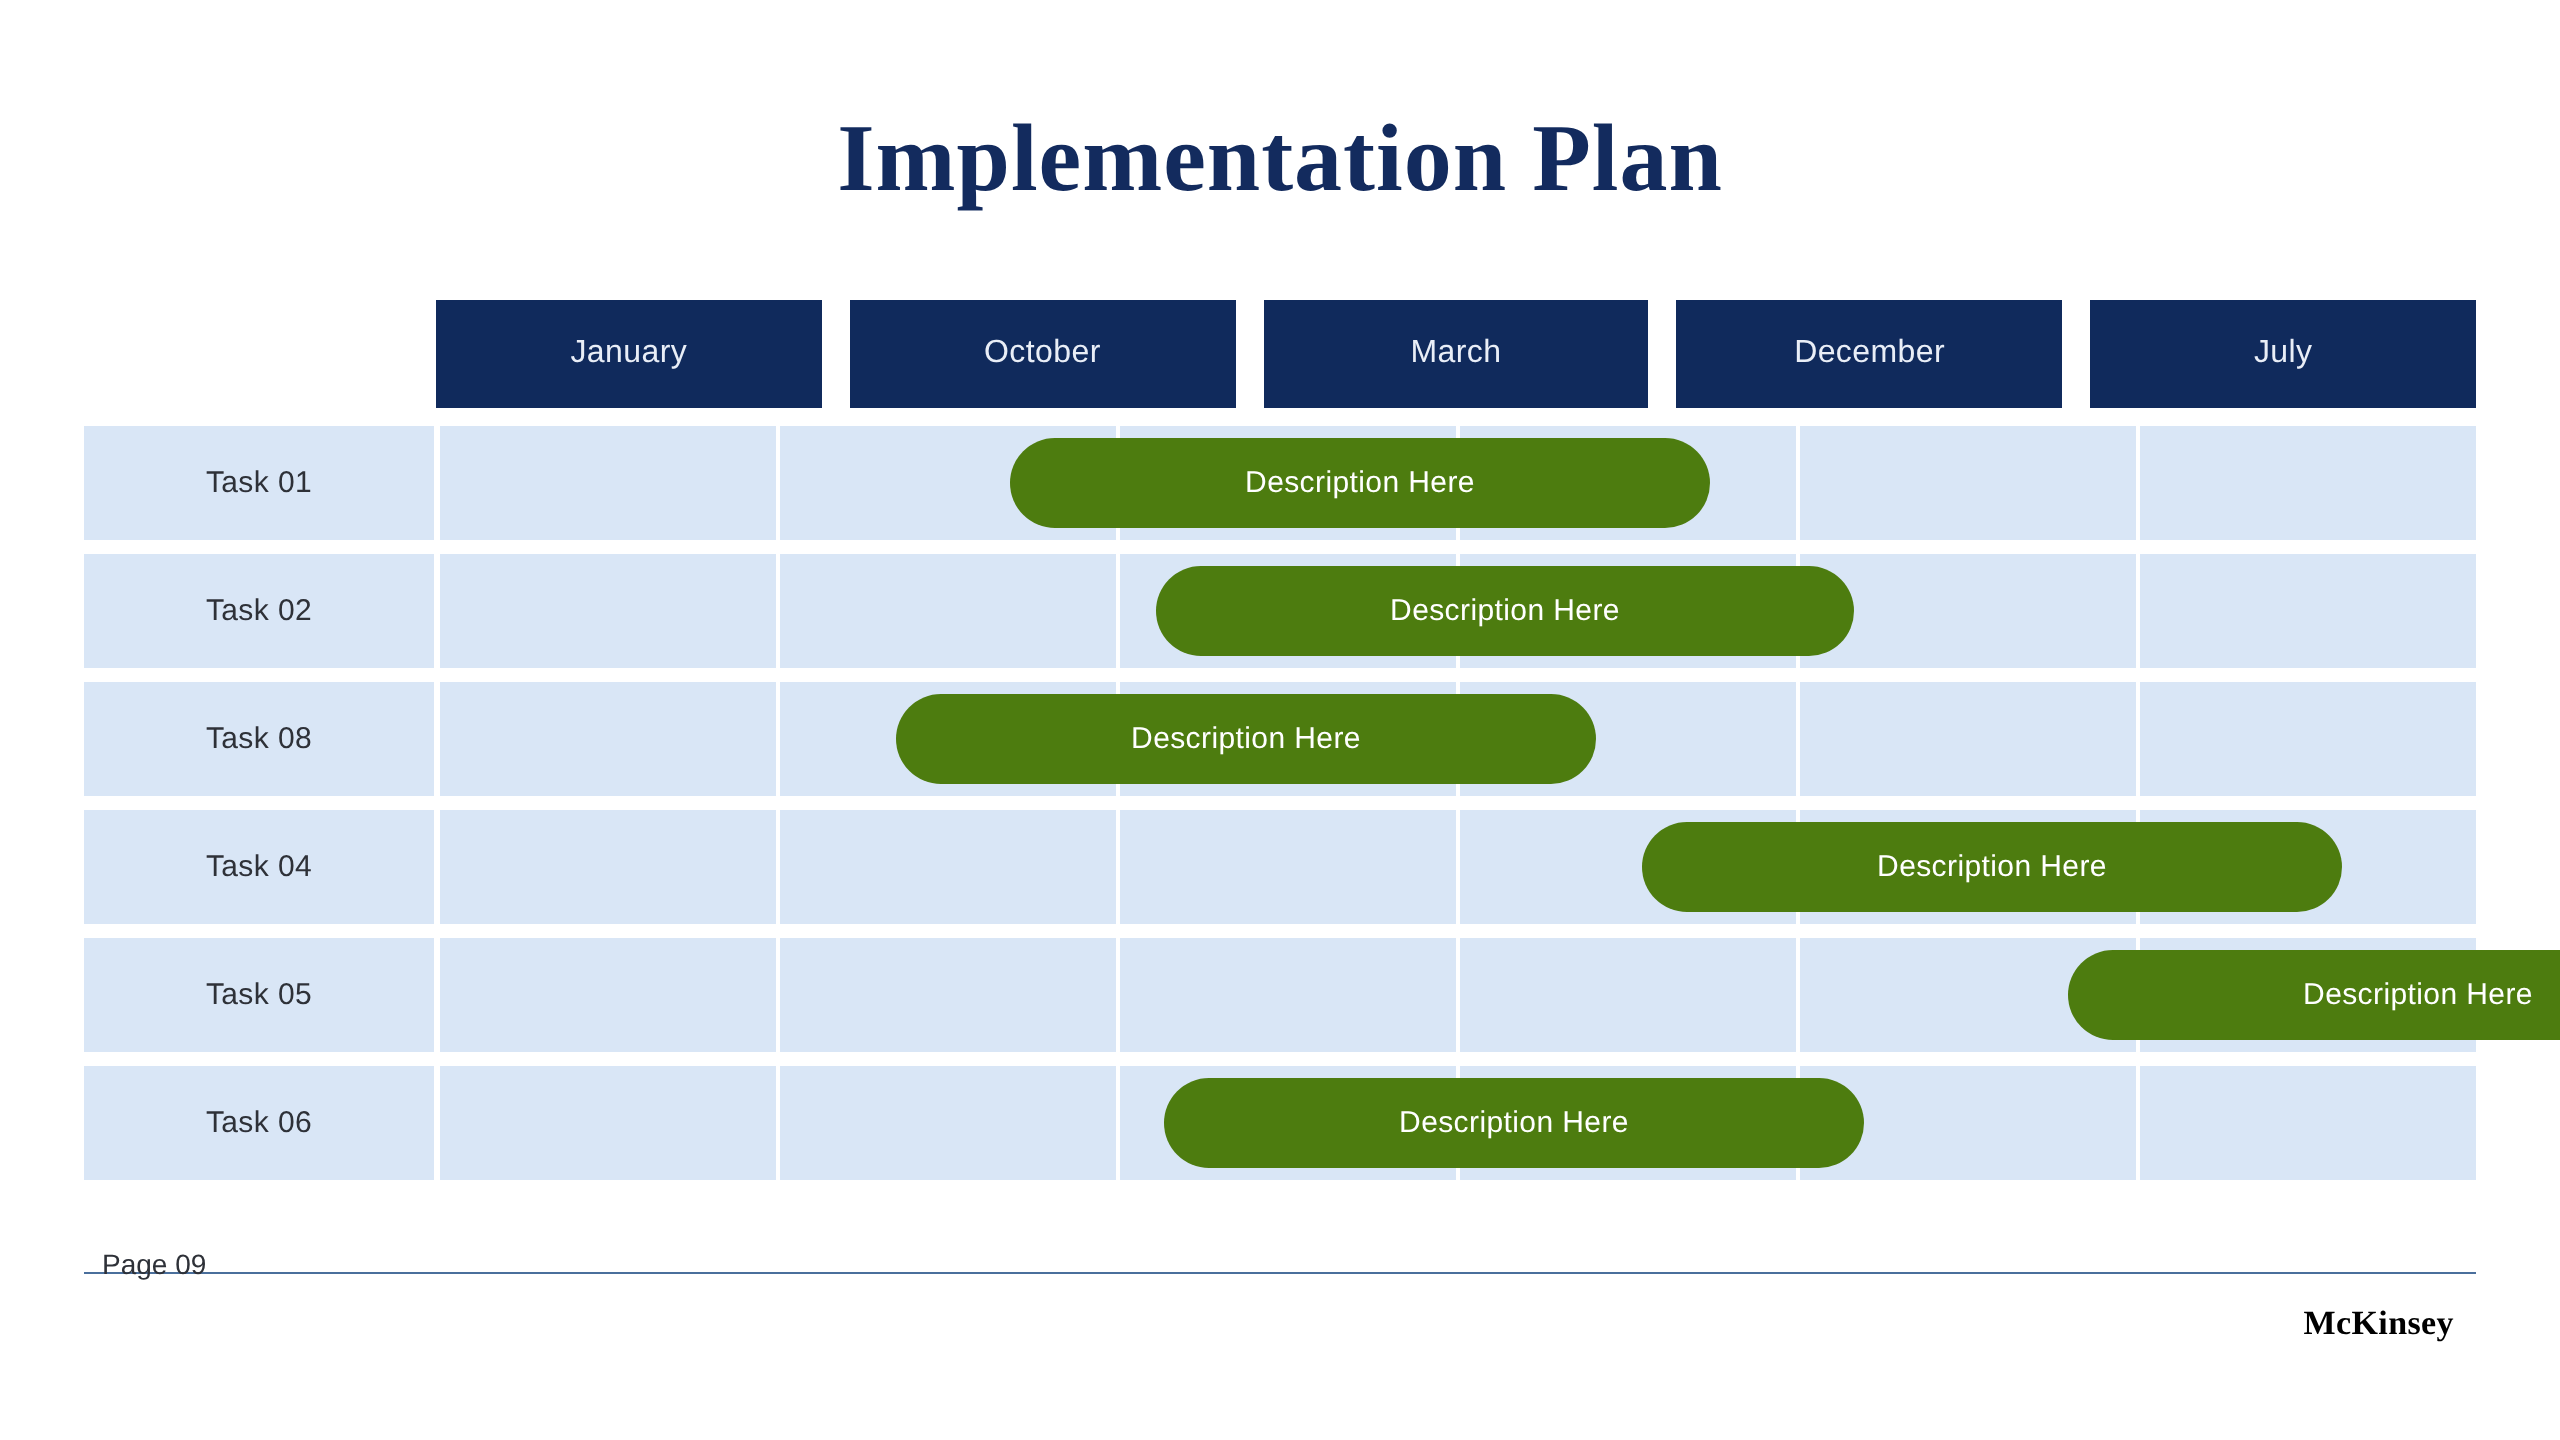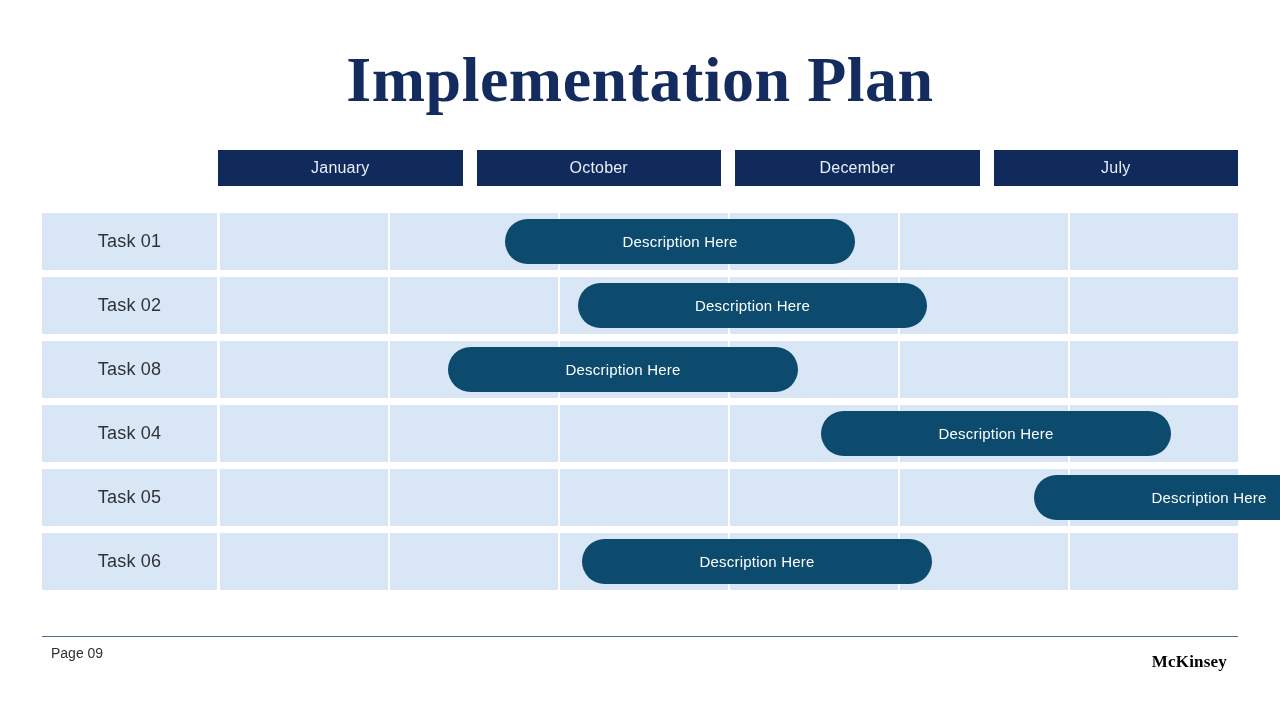--- a/index.html
+++ b/index.html
@@ -17,21 +17,21 @@
 
   
   #slide-title {
     position: absolute;
     left: 0;
     top: 44px;
     width: 1280px;
     text-align: center;
     font-family: "Liberation Serif", serif;
     font-weight: bold;
-    font-size: 64px;
+    font-size: 48px;
     line-height: 72px;
     letter-spacing: 0.5px;
     color: #132b5e;
     white-space: nowrap;
   }
 
   
   #gantt {
     position: absolute;
     left: 42px;
@@ -39,21 +39,21 @@
     width: 1196px;
     height: 437px;
   }
 
   
   #month-header {
     position: absolute;
     left: 176px;
     top: 0;
     width: 1020px;
-    height: 36px;
+    height: 54px;
     display: flex;
     gap: 14px;
   }
   .month-cell {
     flex: 1 1 0;
     background: #102a5c;
     color: #e9eef7;
     font-size: 16px;
     display: flex;
     align-items: center;
@@ -77,41 +77,41 @@
   }
   .task-row:last-child { margin-bottom: 0; }
 
   .task-label {
     width: 175px;
     flex: 0 0 175px;
     background: #d9e6f6;
     display: flex;
     align-items: center;
     justify-content: center;
-    font-size: 18px;
+    font-size: 15px;
     color: #2e3138;
     letter-spacing: 0.2px;
   }
   .track {
     position: relative;
     flex: 1 1 auto;
     display: flex;
     gap: 2px;
   }
   .track-cell {
     flex: 1 1 0;
     background: #d9e6f6;
   }
 
   
   .bar {
     position: absolute;
     top: 6px;
     height: 45px;
-    background: #0c4a6e;
+    background: #4d7c0f;
     border-radius: 23px;
     display: flex;
     align-items: center;
     justify-content: center;
     color: #ffffff;
     font-size: 15px;
     letter-spacing: 0.2px;
     white-space: nowrap;
   }
 
@@ -120,21 +120,21 @@
     position: absolute;
     left: 42px;
     top: 636px;
     width: 1196px;
     height: 1px;
     background: #4a6f9c;
   }
   #page-number {
     position: absolute;
     left: 51px;
-    top: 645px;
+    top: 624px;
     font-size: 14px;
     color: #2e3138;
   }
   #brand-logo {
     position: absolute;
     right: 53px;
     top: 652px;
     font-family: "Liberation Serif", serif;
     font-weight: bold;
     font-size: 17px;
@@ -150,20 +150,23 @@
 <div id="gantt">
 
   <div id="month-header">
     <div class="month-cell">
       <span>January</span>
     </div>
     <div class="month-cell">
       <span>October</span>
     </div>
     <div class="month-cell">
+      <span>March</span>
+    </div>
+    <div class="month-cell">
       <span>December</span>
     </div>
     <div class="month-cell">
       <span>July</span>
     </div>
   </div>
 
   <div id="rows">
 
     <div class="task-row">

